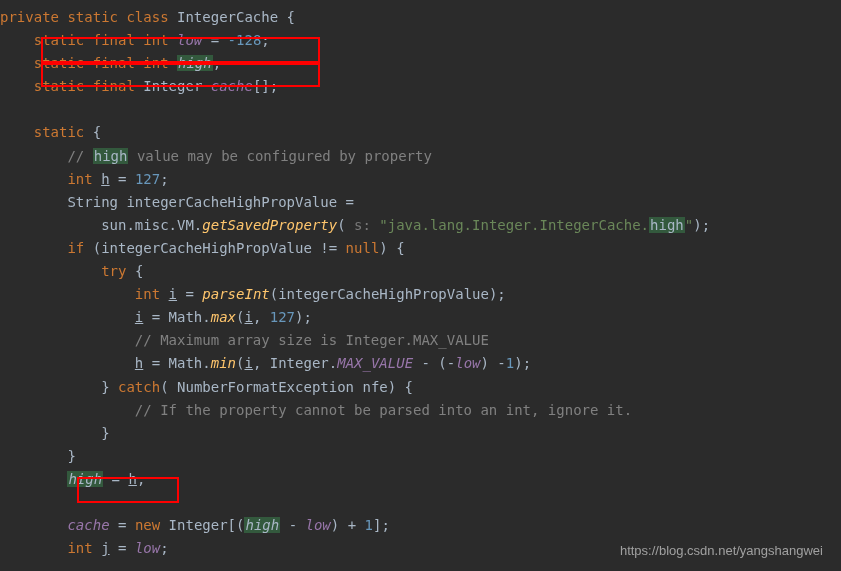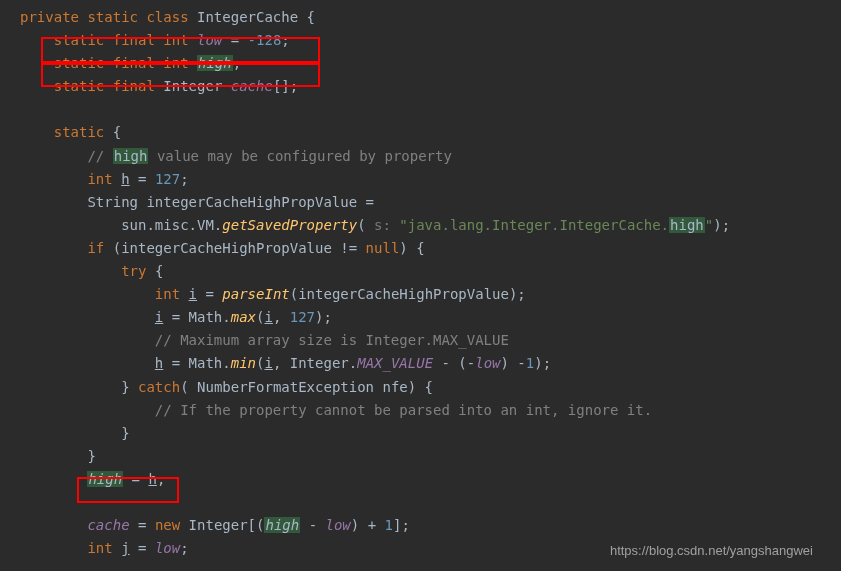--- a/index.html
+++ b/index.html
@@ -8,21 +8,21 @@
       font-family: 'Consolas', 'Monaco', monospace;
       font-size: 14px;
       line-height: 1.65;
       color: #a9b7c6;
       padding: 6px 0;
       width: 841px;
       height: 571px;
       overflow: hidden;
       position: relative;
     }
-    pre { white-space: pre; padding-left: 20px; }
+    pre { white-space: pre; }
     .kw { color: #cc7832; }
     .field-it { color: #9876aa; font-style: italic; }
     .num { color: #6897bb; }
     .str { color: #6a8759; }
     .cmt { color: #808080; }
     .method-it { color: #ffc66d; font-style: italic; }
     .param-lbl { color: #787878; }
     .hl { background: #33593d; color: #a9b7c6; padding: 0 1px; }
     .hl-it { background: #33593d; color: #a9b7c6; font-style: italic; padding: 0 1px; }
     .u { text-decoration: underline; }
@@ -31,21 +31,21 @@
       position: absolute;
       border: 2px solid #ff0000;
       pointer-events: none;
     }
     .box1 { top: 37px; left: 41px; width: 279px; height: 26px; }
     .box2 { top: 63px; left: 41px; width: 279px; height: 24px; }
     .box3 { top: 477px; left: 77px; width: 102px; height: 26px; }
     .watermark {
       position: absolute;
       bottom: 10px;
-      right: 28px;
+      right: 18px;
       color: #a0a0a0;
       font-family: Arial, sans-serif;
       font-size: 13px;
     }
   </style>
 </head>
 <body>
 
 <pre><span><span class="kw">private static class</span><span> IntegerCache {</span></span>
 <span><span>    </span><span class="kw">static final int</span><span> </span><span class="field-it">low</span><span> = </span><span class="num">-128</span><span>;</span></span>

